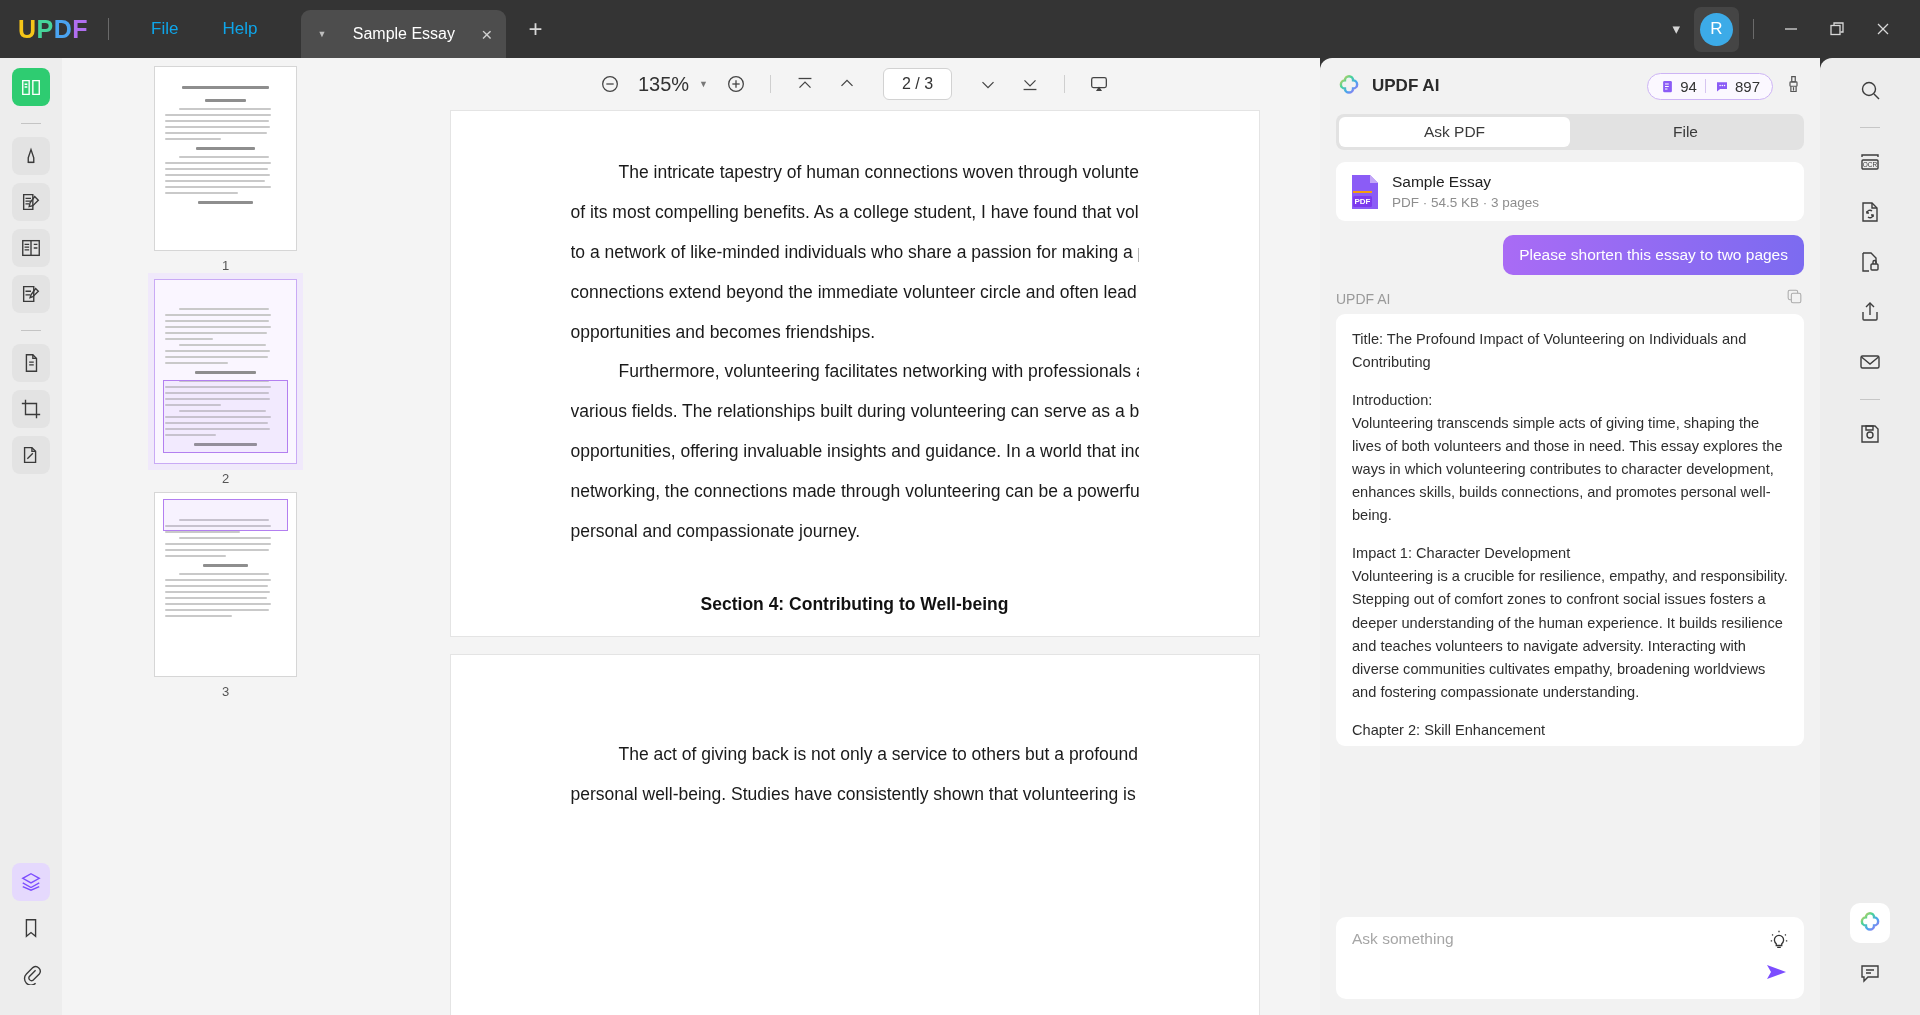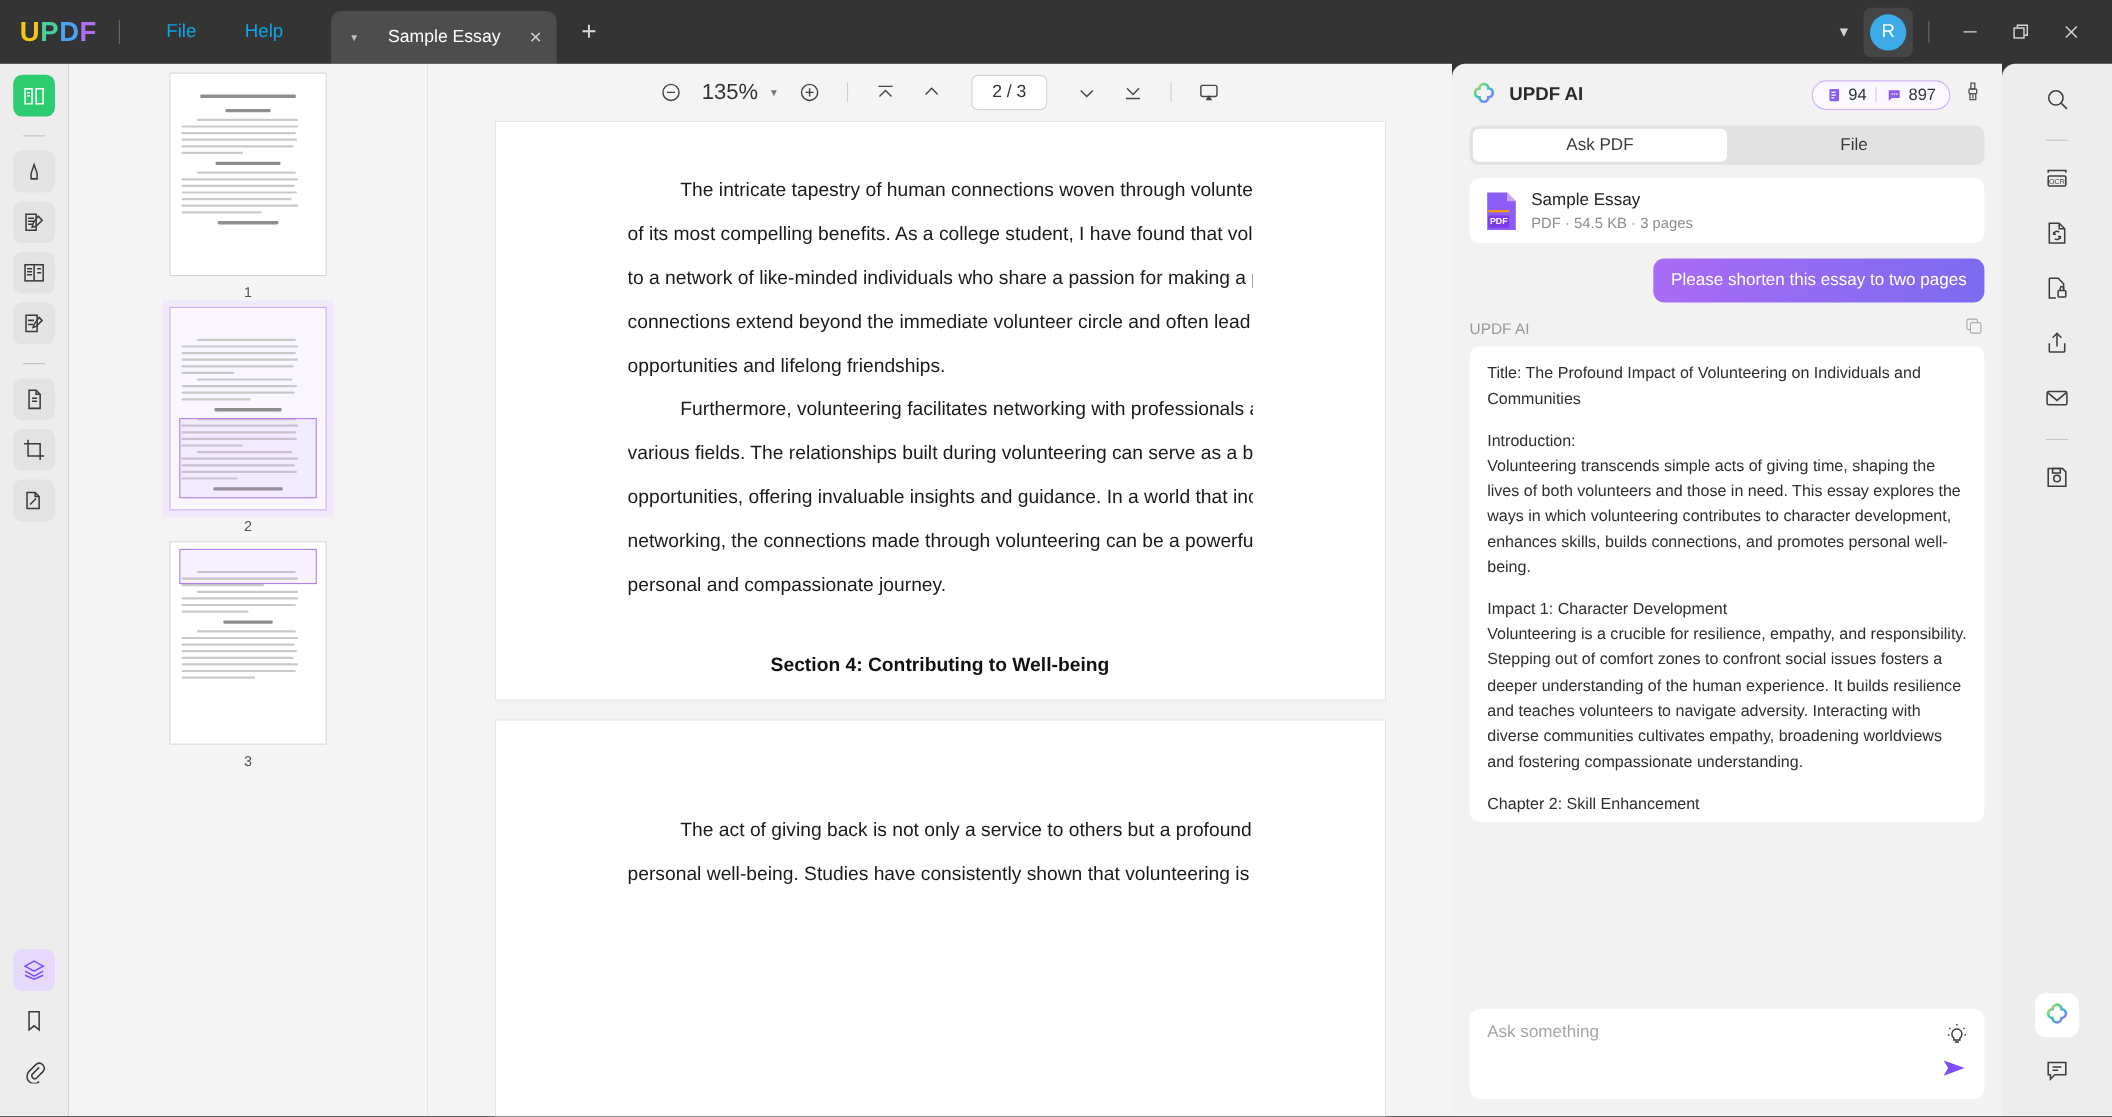--- a/index.html
+++ b/index.html
@@ -441,21 +441,21 @@
         </svg>
     </span>
   </div>
 
   <div class="docview">
     <div class="page p1">
       <div class="ptext ind">The intricate tapestry of human connections woven through volunteering is p</div>
       <div class="ptext">of its most compelling benefits. As a college student, I have found that volunteering</div>
       <div class="ptext">to a network of like-minded individuals who share a passion for making a positive im</div>
       <div class="ptext">connections extend beyond the immediate volunteer circle and often lead to mentor</div>
-      <div class="ptext">opportunities and lifelong friendships.</div>
+      <div class="ptext">opportunities and becomes friendships.</div>
       <div class="ptext ind">Furthermore, volunteering facilitates networking with professionals and expe</div>
       <div class="ptext">various fields. The relationships built during volunteering can serve as a bridge to fu</div>
       <div class="ptext">opportunities, offering invaluable insights and guidance. In a world that increasingly</div>
       <div class="ptext">networking, the connections made through volunteering can be a powerful asset in</div>
       <div class="ptext">personal and compassionate journey.</div>
       <div class="psection">Section 4: Contributing to Well-being</div>
     </div>
     <div class="page p2">
       <div class="ptext ind">The act of giving back is not only a service to others but a profound investme</div>
       <div class="ptext">personal well-being. Studies have consistently shown that volunteering is associate</div>
@@ -533,21 +533,21 @@
       <span class="ai-label">UPDF AI</span>
       <span class="copy-ic">
         <svg width="19" height="19" viewBox="0 0 24 24">
             <rect x="8" y="8" width="12" height="12" rx="2"></rect>
             <path d="M16 8V6a2 2 0 00-2-2H6a2 2 0 00-2 2v8a2 2 0 002 2h2"></path>
           </svg>
       </span>
     </div>
 
     <div class="answer">
-      <p>Title: The Profound Impact of Volunteering on Individuals and Communities</p>
+      <p>Title: The Profound Impact of Volunteering on Individuals and Contributing</p>
       <p class="gap">Introduction:</p>
       <p>Volunteering transcends simple acts of giving time, shaping the lives of both volunteers and those in need. This essay explores the ways in which volunteering contributes to character development, enhances skills, builds connections, and promotes personal well-being.</p>
       <p class="gap">Impact 1: Character Development</p>
       <p>Volunteering is a crucible for resilience, empathy, and responsibility. Stepping out of comfort zones to confront social issues fosters a deeper understanding of the human experience. It builds resilience and teaches volunteers to navigate adversity. Interacting with diverse communities cultivates empathy, broadening worldviews and fostering compassionate understanding.</p>
       <p class="gap">Chapter 2: Skill Enhancement</p>
       <p>Volunteering provides hands-on experiences that surpass theoretical knowledge. Community development projects sharpen problem-solving skills. Teamwork becomes second nature, mirroring the collaborative nature of the professional</p>
     </div>
 
     <div class="inputbox">
       <div class="ask-ph">Ask something</div>

